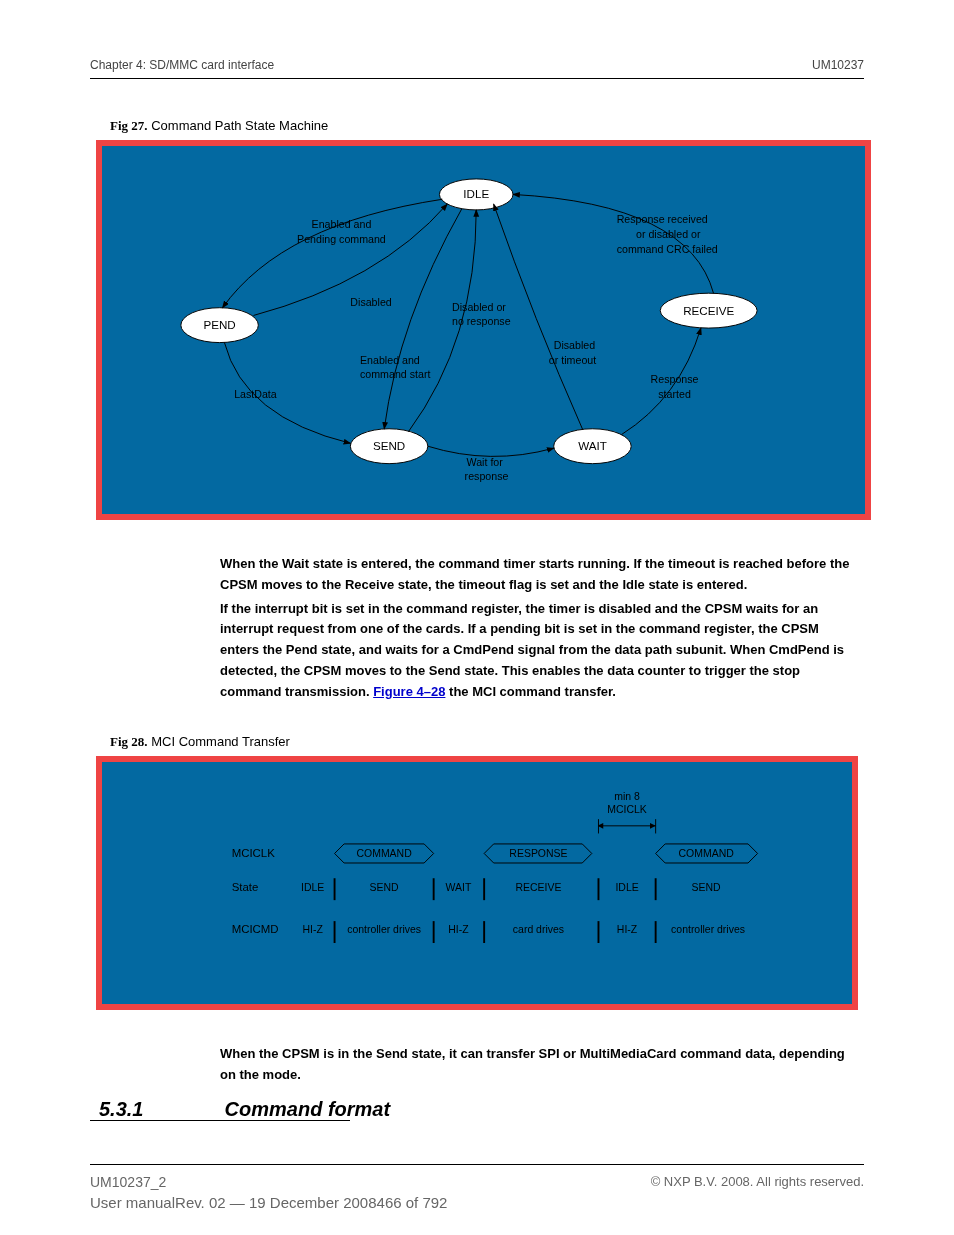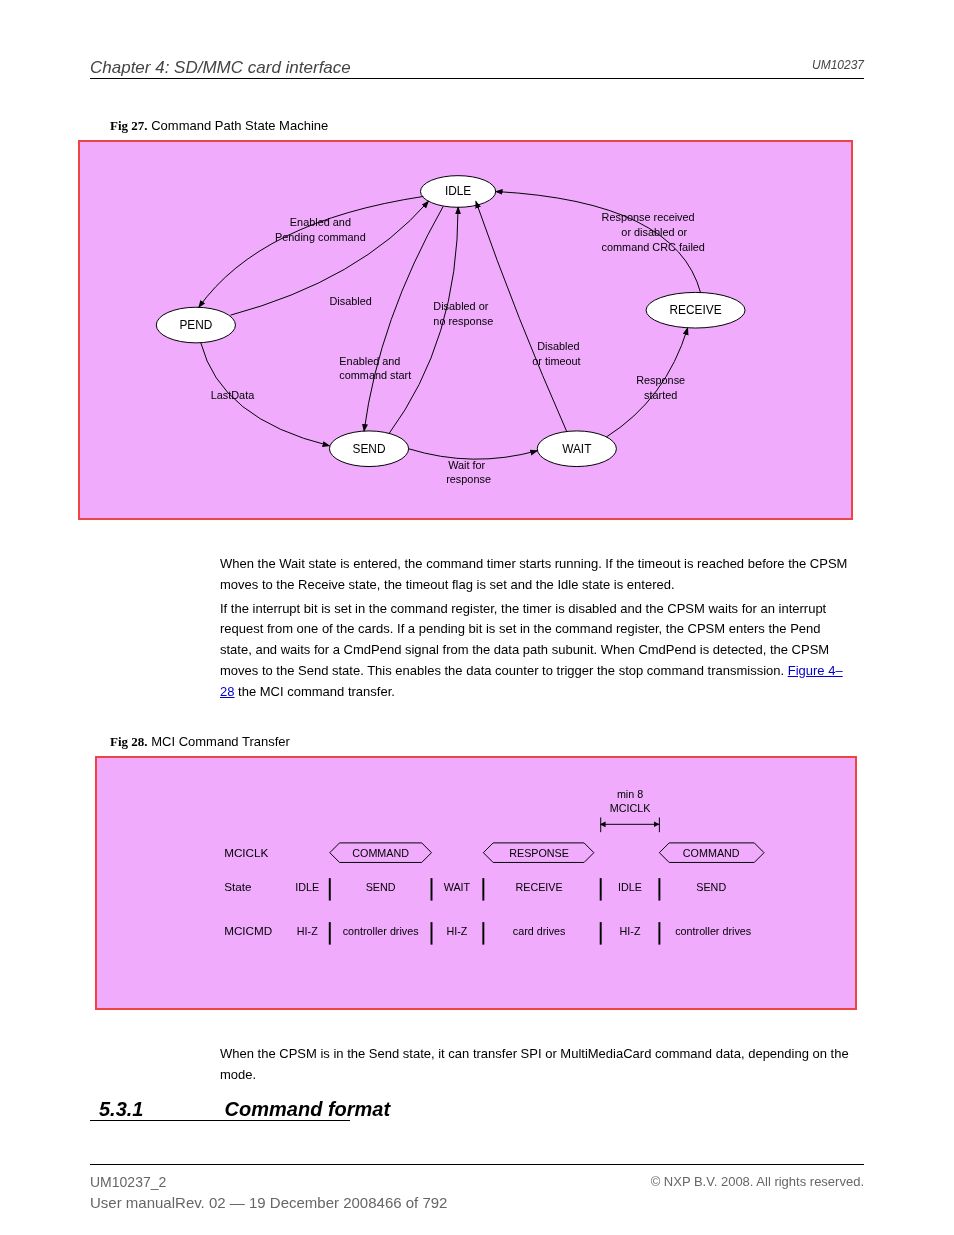--- a/index.html
+++ b/index.html
@@ -8,33 +8,33 @@
     background: #fff; 
     width: 954px; 
     height: 1235px; 
     position: relative;
     color: #000;
   }
   .header-line { position: absolute; left: 90px; right: 90px; border-top: 1px solid #000; }
   .header-line.top { top: 78px; }
   .header-line.bottom { top: 1164px; }
 
-  .header-left { position: absolute; top: 58px; left: 90px; font-size: 17px; font-style: italic; color: #444; }
-  .header-right { position: absolute; top: 58px; right: 90px; font-size: 12px; color: #444; font-style: italic; }
-
-  .figure-frame { position: absolute; left: 78px; border: 2px solid #ef4444; background: #f0abfc; }
+  .header-left { position: absolute; top: 58px; left: 90px; font-size: 12px; color: #444; }
+  .header-right { position: absolute; top: 58px; right: 90px; font-size: 12px; color: #444; }
+
+  .figure-frame { position: absolute; left: 96px; border: 6px solid #ef4444; background: #0369a1; }
   .fig1 { top: 140px; width: 775px; height: 380px; }
-  .fig2 { top: 756px; width: 762px; height: 254px; margin-left: 17px; }
+  .fig2 { top: 756px; width: 762px; height: 254px; }
 
   .fig-caption { position: absolute; font-size: 13px; }
   .fig-caption .num { font-weight: bold; font-family: Liberation Serif, serif; }
   .fig-caption.top1 { top: 118px; left: 110px; }
   .fig-caption.top2 { top: 734px; left: 110px; }
 
-  .body-text { position: absolute; left: 220px; width: 630px; font-size: 13px; line-height: 1.6; color: #000; }
+  .body-text { position: absolute; left: 220px; width: 630px; font-size: 13px; line-height: 1.6; color: #000; font-weight: bold; }
   .para1 { top: 554px; }
   .para2 { top: 1044px; }
   .para2 a, .para1 .link { color: #0000cc; text-decoration: underline; }
 
   .subheading { position: absolute; left: 99px; font-size: 20px; font-weight: bold; font-style: italic; }
   .subnum { display: inline-block; width: 120px; }
   .subline { position: absolute; left: 90px; width: 260px; border-top: 1px solid #000; }
 
   .footer-left { position: absolute; top: 1174px; left: 90px; font-size: 14px; color: #666; }
   .footer-right { position: absolute; top: 1174px; right: 90px; font-size: 13px; color: #666; text-align: right; }

